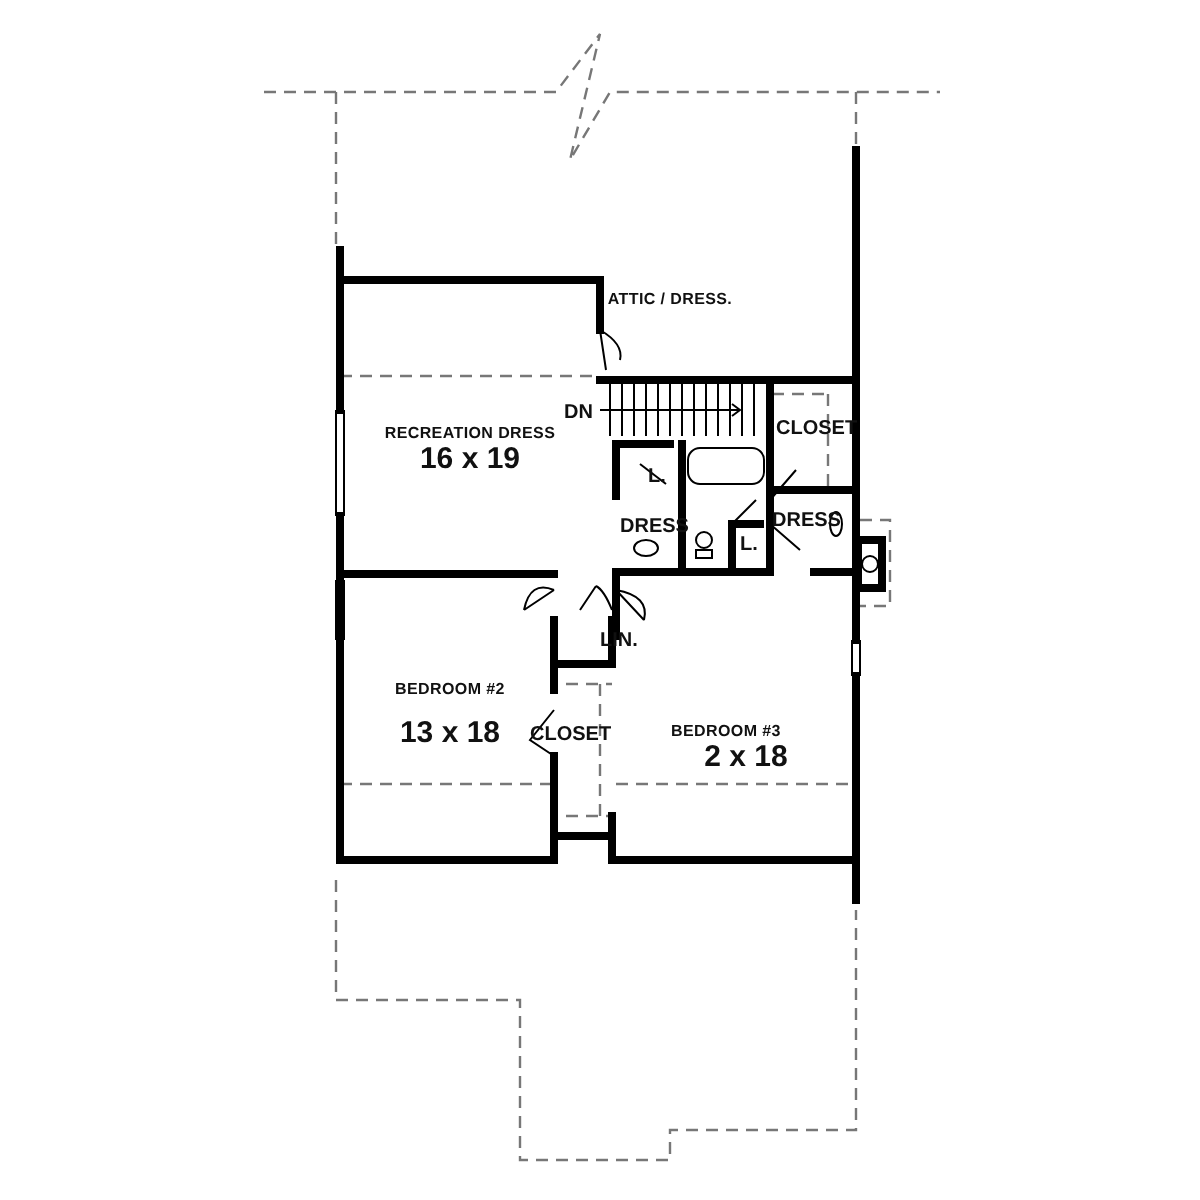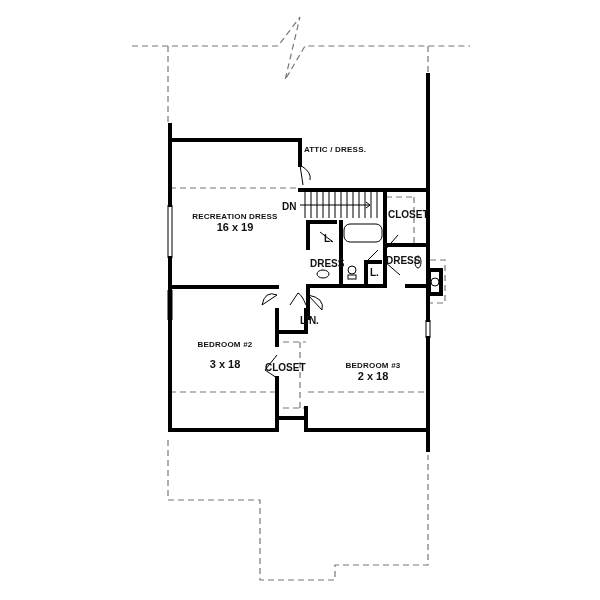--- a/index.html
+++ b/index.html
@@ -1,20 +1,20 @@
 <!DOCTYPE html>
 <html><head>
 <meta charset="utf-8">
 <style>
   html, body { margin: 0; padding: 0; background: #ffffff; }
   body { width: 600px; height: 600px; position: relative; overflow: hidden; font-family: "Liberation Sans", sans-serif; }
   svg { position: absolute; left: 0; top: 0; }
   .lbl { position: absolute; font-family: "Liberation Sans", sans-serif; font-weight: bold; color: #111; text-align: center; white-space: nowrap; line-height: 1; }
   .room-name { font-size: 8px; letter-spacing: 0.2px; }
-  .room-dim { font-size: 11px; }
+  .room-dim { font-size: 15px; }
   .small { font-size: 10px; }
 </style>
 </head>
 <body>
 
 <svg width="600" height="600" viewBox="0 0 600 600">
 
   <g stroke="#777" stroke-width="1.2" fill="none" stroke-dasharray="6,4">
     <polyline points="132,46 278,46 300,17 285,80 305,46 470,46"></polyline>
     <line x1="168" y1="46" x2="168" y2="125"></line>
@@ -123,23 +123,23 @@
     <path d="M366,262 L378,250"></path>
   </g>
 </svg>
 
 <div class="lbl room-name" style="left:300px;top:146px;width:70px;">ATTIC / DRESS.</div>
 
 <div class="lbl room-name" style="left:185px;top:213px;width:100px;">RECREATION DRESS</div>
 <div class="lbl room-dim" style="left:185px;top:222px;width:100px;">16 x 19</div>
 
 <div class="lbl room-name" style="left:190px;top:341px;width:70px;">BEDROOM #2</div>
-<div class="lbl room-dim" style="left:190px;top:359px;width:70px;">3 x 18</div>
+<div class="lbl room-dim" style="left:190px;top:359px;width:70px;">13 x 18</div>
 
-<div class="lbl room-name" style="left:338px;top:362px;width:70px;">BEDROOM #3</div>
+<div class="lbl room-name" style="left:328px;top:362px;width:70px;">BEDROOM #3</div>
 <div class="lbl room-dim" style="left:338px;top:371px;width:70px;">2 x 18</div>
 
 <div class="lbl small" style="left:282px;top:202px;">DN</div>
 <div class="lbl small" style="left:388px;top:210px;">CLOSET</div>
 <div class="lbl small" style="left:265px;top:363px;">CLOSET</div>
 <div class="lbl small" style="left:310px;top:259px;">DRESS</div>
 <div class="lbl small" style="left:386px;top:256px;">DRESS</div>
 <div class="lbl small" style="left:300px;top:316px;">LIN.</div>
 <div class="lbl small" style="left:324px;top:234px;">L.</div>
 <div class="lbl small" style="left:370px;top:268px;">L.</div>

